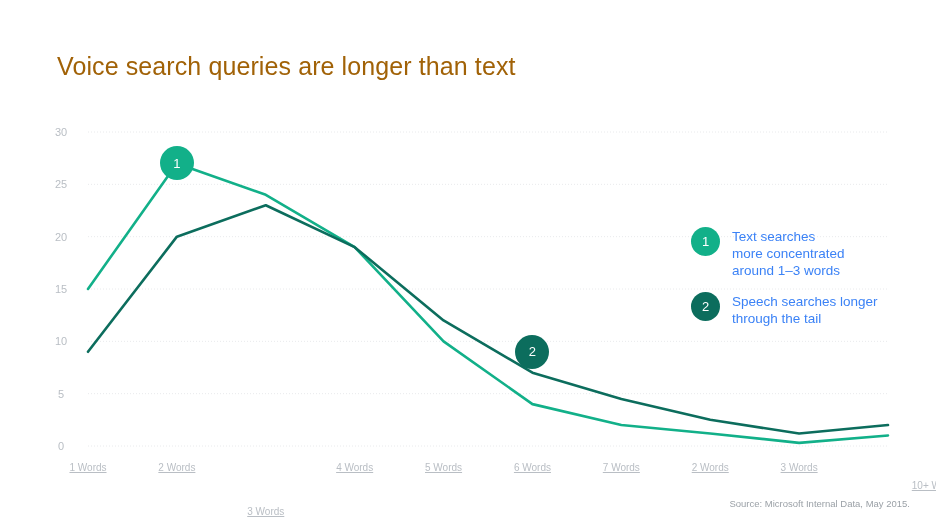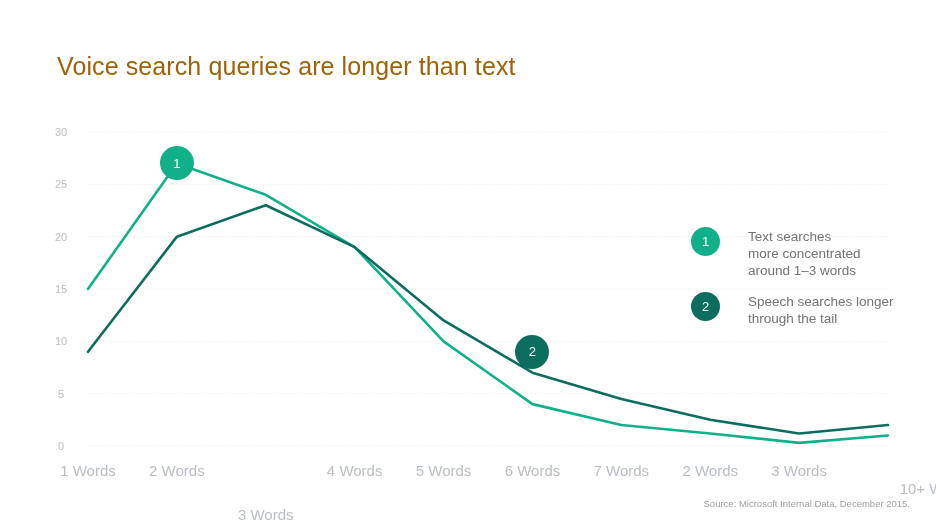--- a/index.html
+++ b/index.html
@@ -39,24 +39,25 @@
   .ytick {
     position: absolute;
     width: 30px;
     text-align: center;
     font-size: 11px;
     color: #b9bec4;
     transform: translateY(-50%);
   }
   .xtick {
     position: absolute;
-    font-size: 15px;
+    font-size: 10px;
     color: #b9bec4;
     transform: translateX(-50%);
     white-space: nowrap;
+    text-decoration: underline;
   }
   .callout {
     position: absolute;
     border-radius: 50%;
     display: flex;
     align-items: center;
     justify-content: center;
     color: #ffffff;
     font-size: 13px;
     transform: translate(-50%, -50%);
@@ -71,24 +72,24 @@
     height: 29px;
     border-radius: 50%;
     display: flex;
     align-items: center;
     justify-content: center;
     color: #ffffff;
     font-size: 13px;
     flex: 0 0 auto;
   }
   .legend-text {
-    margin-left: 28px;
+    margin-left: 12px;
     font-size: 13.5px;
     line-height: 17px;
-    color: #737373;
+    color: #3b82f6;
     white-space: pre-line;
     padding-top: 1px;
   }
   #source {
     position: absolute;
     right: 26px;
     top: 498px;
     font-size: 9.5px;
     color: #9ba1a7;
     white-space: nowrap;
@@ -149,15 +150,15 @@
 more concentrated
 around 1–3 words</div>
   </div>
 
   <div class="legend-row" id="legend-1" style="left:691px; top:292px;">
     <div class="legend-badge" style="background: rgb(12, 109, 93);">2</div>
     <div class="legend-text">Speech searches longer
 through the tail</div>
   </div>
 
-  <div id="source">Source: Microsoft Internal Data, December 2015.</div>
+  <div id="source">Source: Microsoft Internal Data, May 2015.</div>
 
 </div>
 
 </body></html>

